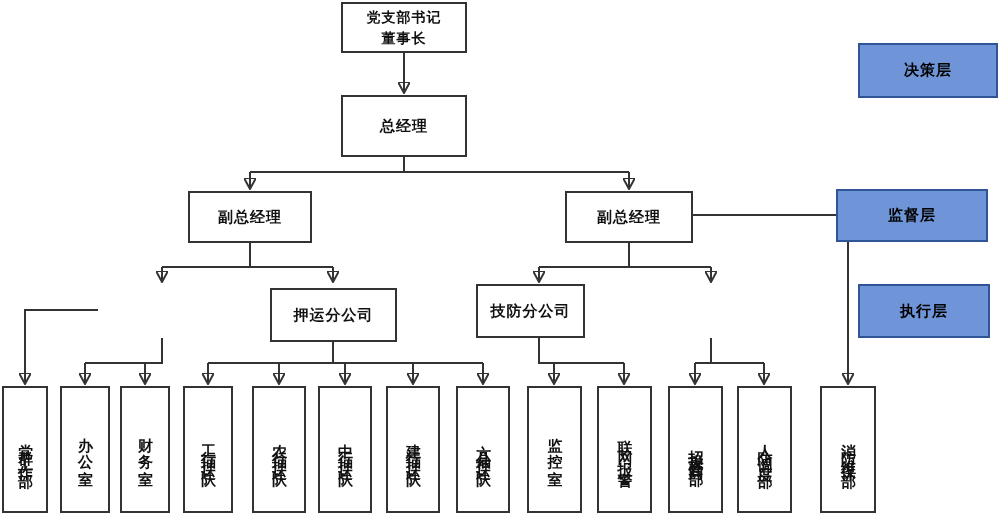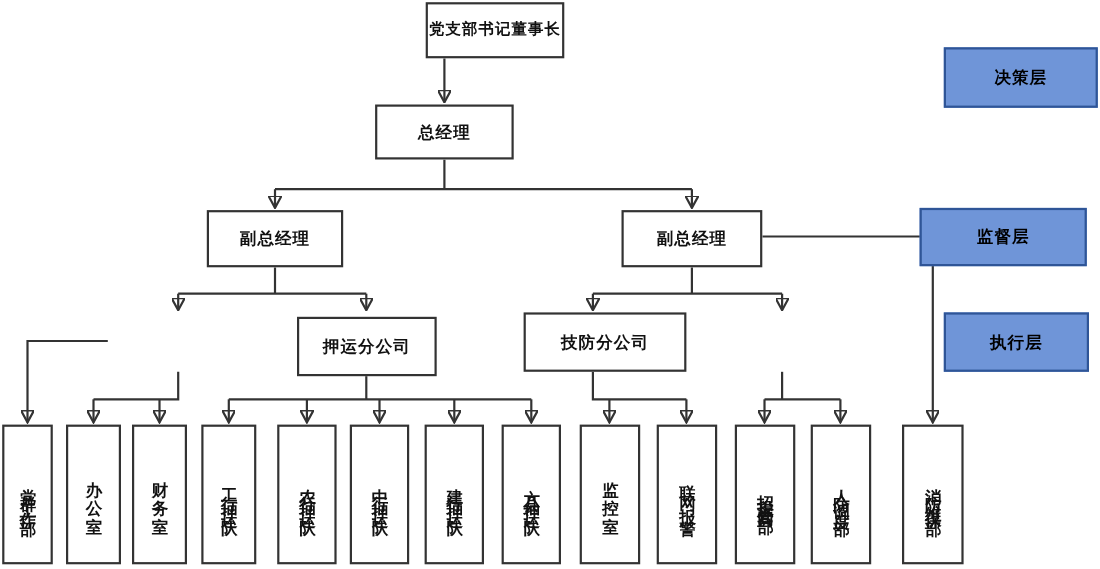--- a/index.html
+++ b/index.html
@@ -28,21 +28,21 @@
     background: #ffffff;
     border: 2px solid #333333;
     color: #111111;
     font-weight: bold;
     display: flex;
     align-items: center;
     justify-content: center;
     text-align: center;
   }
   .h-node { font-size: 15px; letter-spacing: 1px; }
-  .root-node { flex-direction: row; font-size: 14px; line-height: 1.45; letter-spacing: 1px; margin-left: 46px; }
+  .root-node { flex-direction: column; font-size: 14px; line-height: 1.45; letter-spacing: 1px; }
   .v-node span {
     writing-mode: vertical-rl;
     text-orientation: upright;
     font-size: 15px;
     line-height: 1;
   }
   .ls3 span { letter-spacing: 16px; }
   .ls4 span { letter-spacing: 11px; }
   .ls5 span { letter-spacing: 7px; }
   .ls6 span { letter-spacing: 4px; }
@@ -127,35 +127,35 @@
       <path d="M695,363 V384" marker-end="url(#arw)"></path>
       <path d="M764,363 V384" marker-end="url(#arw)"></path>
     </g>
   </svg>
 
   <div class="node root-node" style="left:341px;top:2px;width:126px;height:51px">
     <span>党支部书记</span>
     <span>董事长</span>
   </div>
 
-  <div class="node h-node" style="left:341px;top:95px;width:126px;height:50px">
+  <div class="node h-node" style="left:341px;top:95px;width:126px;height:62px">
     <span>总经理</span>
   </div>
 
   <div class="node h-node" style="left:188px;top:191px;width:124px;height:52px">
     <span>副总经理</span>
   </div>
   <div class="node h-node" style="left:565px;top:191px;width:128px;height:52px">
     <span>副总经理</span>
   </div>
 
   <div class="node h-node" style="left:270px;top:288px;width:127px;height:54px">
     <span>押运分公司</span>
   </div>
-  <div class="node h-node" style="left:476px;top:284px;width:148px;height:54px">
+  <div class="node h-node" style="left:476px;top:284px;width:109px;height:54px">
     <span>技防分公司</span>
   </div>
 
   <div class="node v-node ls5" style="left:2px;top:386px;width:46px;height:127px">
     <span>党群工作部</span>
   </div>
   <div class="node v-node ls3" style="left:60px;top:386px;width:50px;height:127px">
     <span>办公室</span>
   </div>
   <div class="node v-node ls3" style="left:120px;top:386px;width:50px;height:127px">

